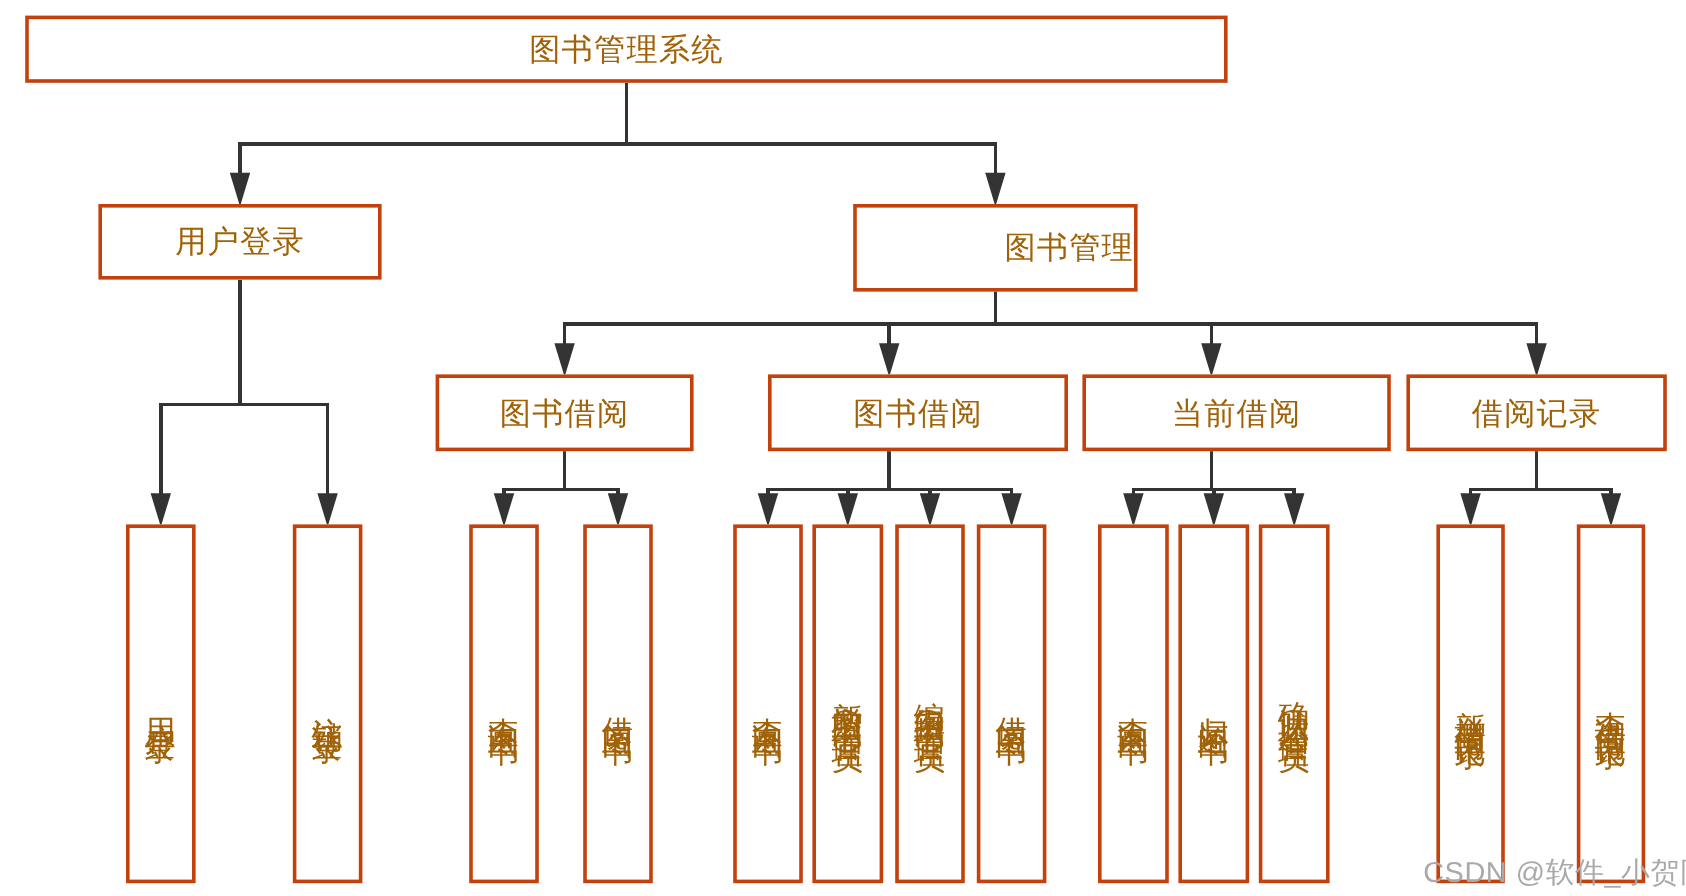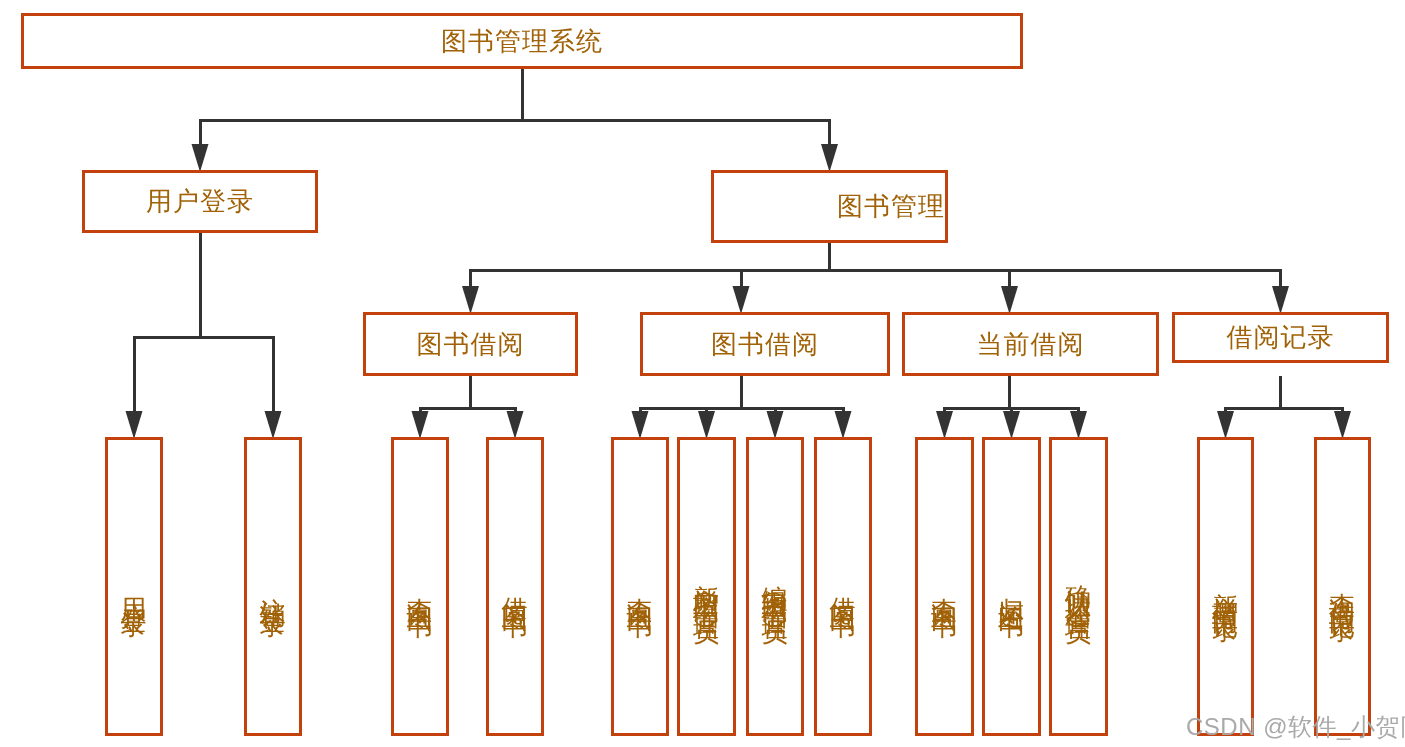--- a/index.html
+++ b/index.html
@@ -128,21 +128,21 @@
       </div>
       <div class="node horizontal" style="left: 363px; top: 312px; width: 215px; height: 64px;">
         <span class="label">图书借阅</span>
       </div>
       <div class="node horizontal" style="left: 640px; top: 312px; width: 250px; height: 64px;">
         <span class="label">图书借阅</span>
       </div>
       <div class="node horizontal" style="left: 902px; top: 312px; width: 257px; height: 64px;">
         <span class="label">当前借阅</span>
       </div>
-      <div class="node horizontal" style="left: 1172px; top: 312px; width: 217px; height: 51px;">
+      <div class="node horizontal" style="left: 1172px; top: 312px; width: 217px; height: 64px;">
         <span class="label">借阅记录</span>
       </div>
       <div class="node vertical" style="left: 105px; top: 437px; width: 58px; height: 299px;">
         <span class="label">用户登录</span>
       </div>
       <div class="node vertical" style="left: 244px; top: 437px; width: 58px; height: 299px;">
         <span class="label">注销登录</span>
       </div>
       <div class="node vertical" style="left: 391px; top: 437px; width: 58px; height: 299px;">
         <span class="label">查询图书</span>

